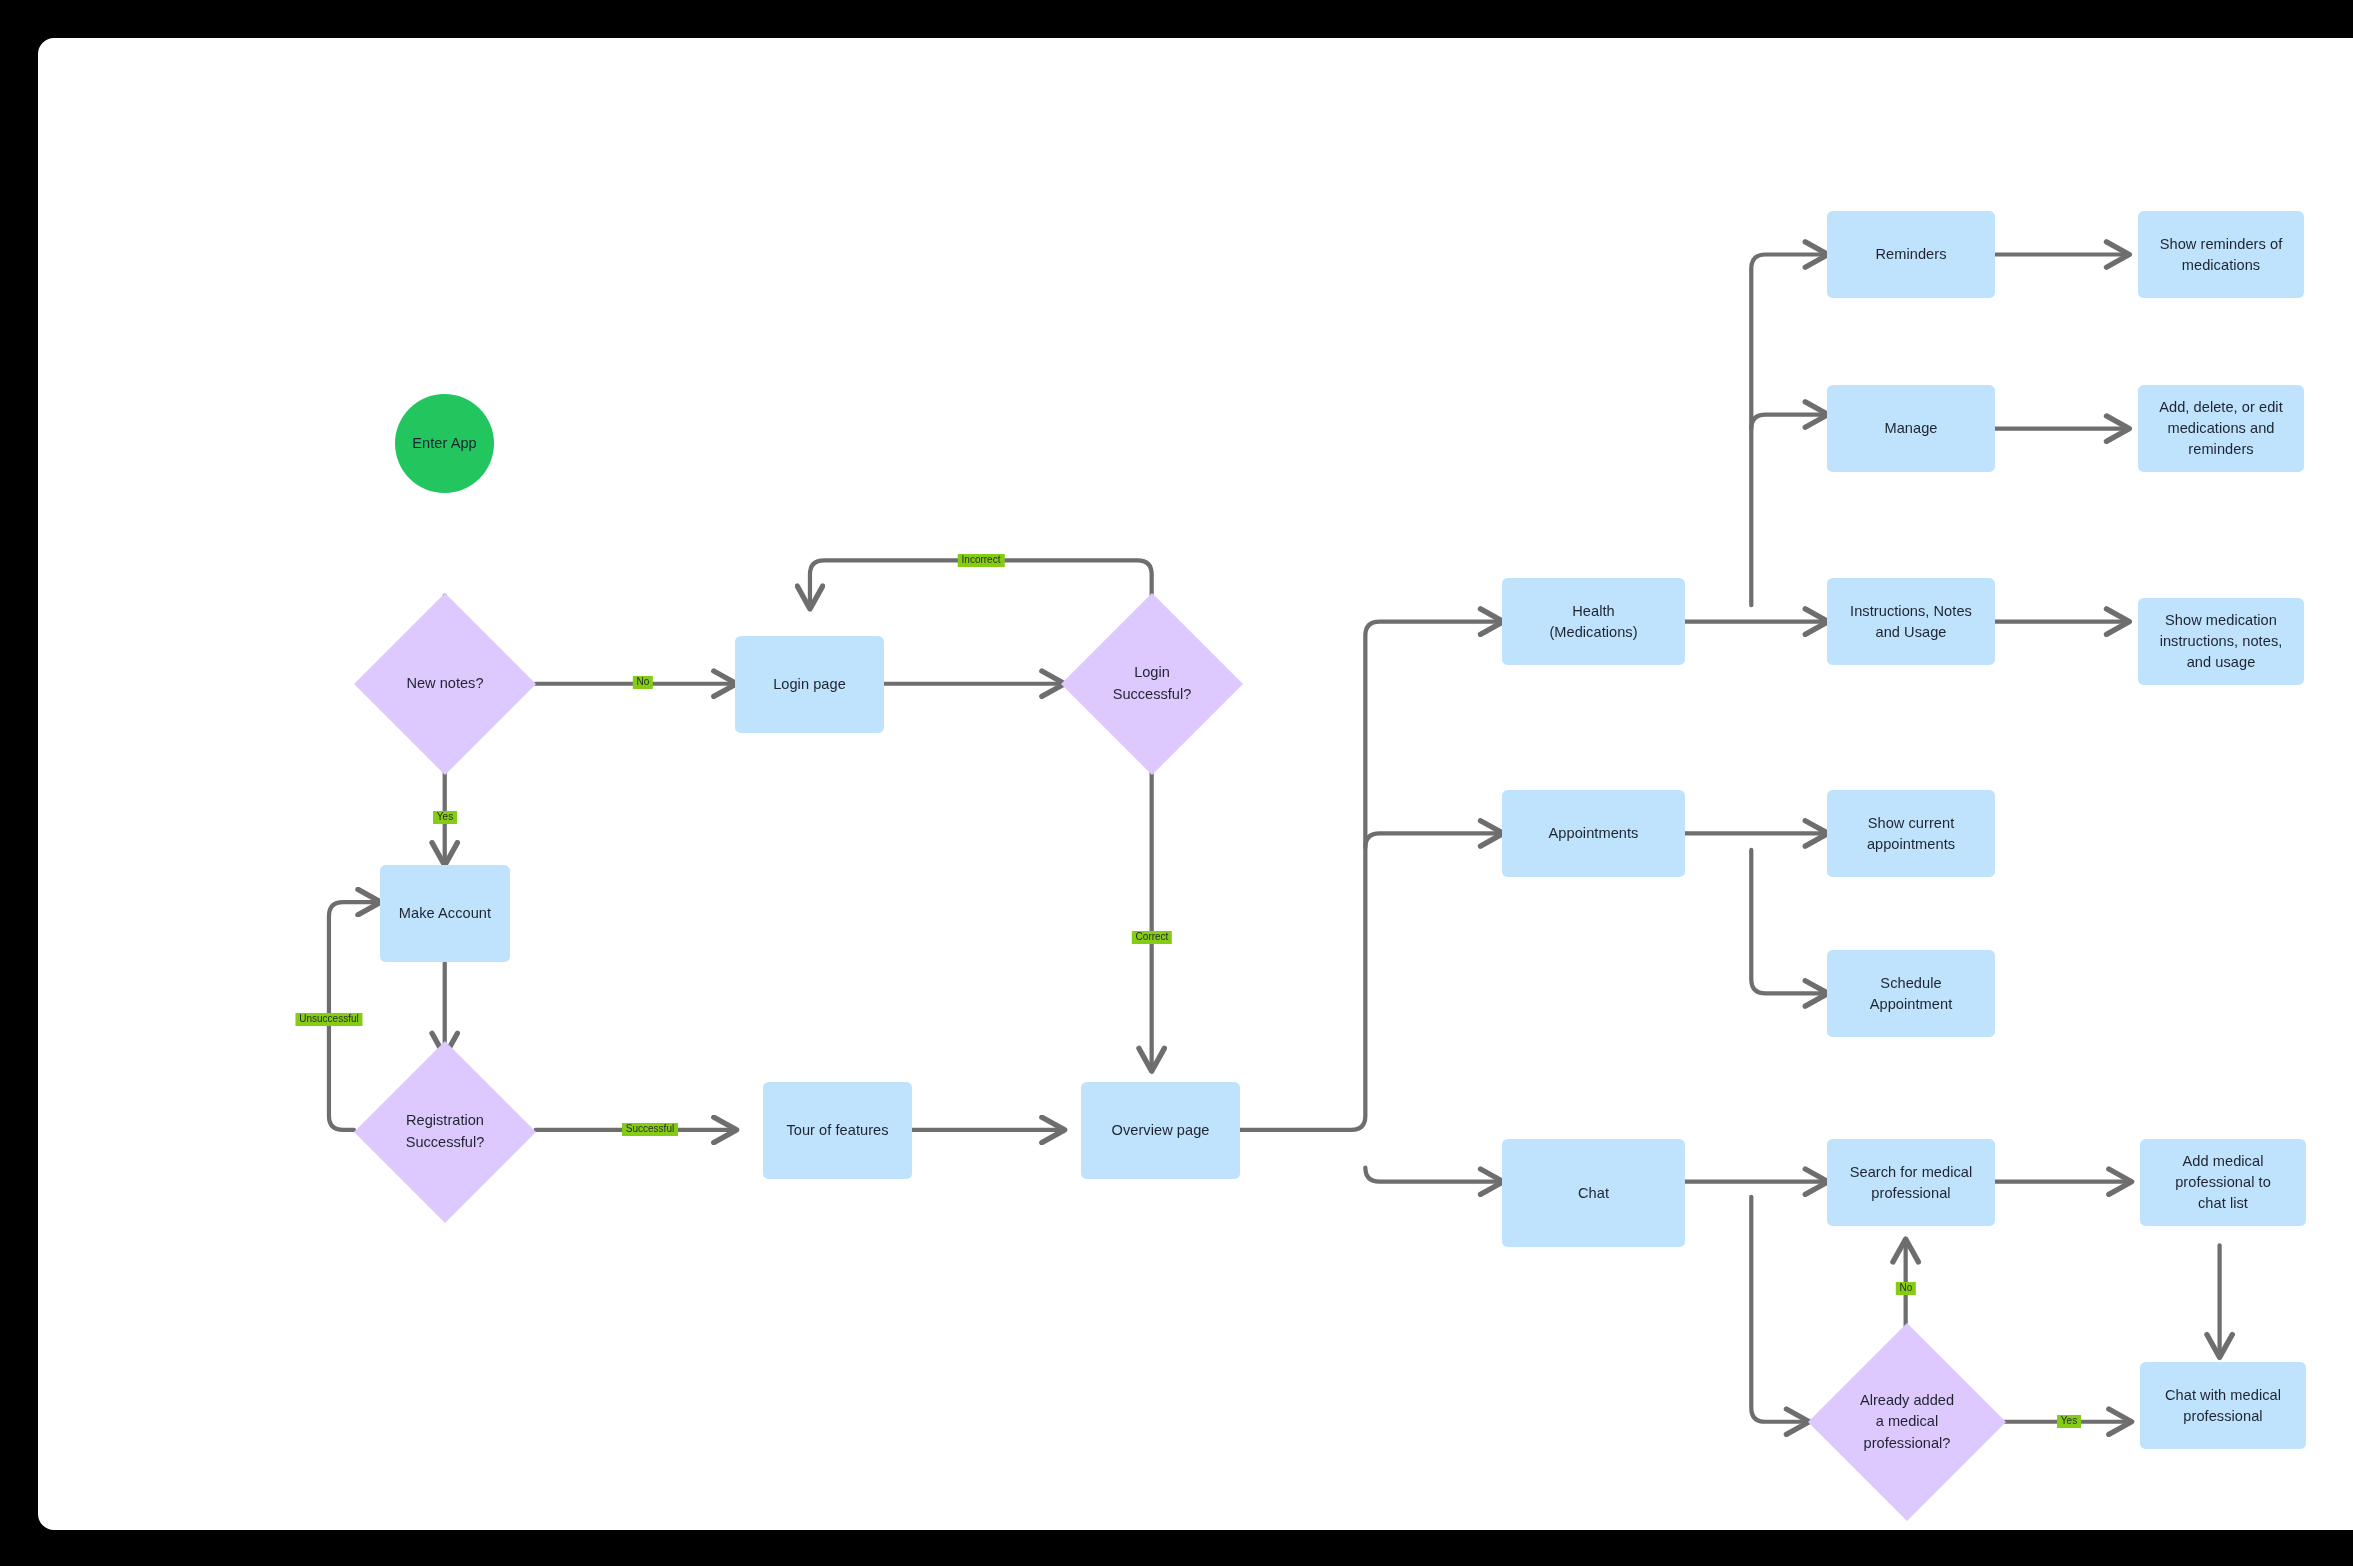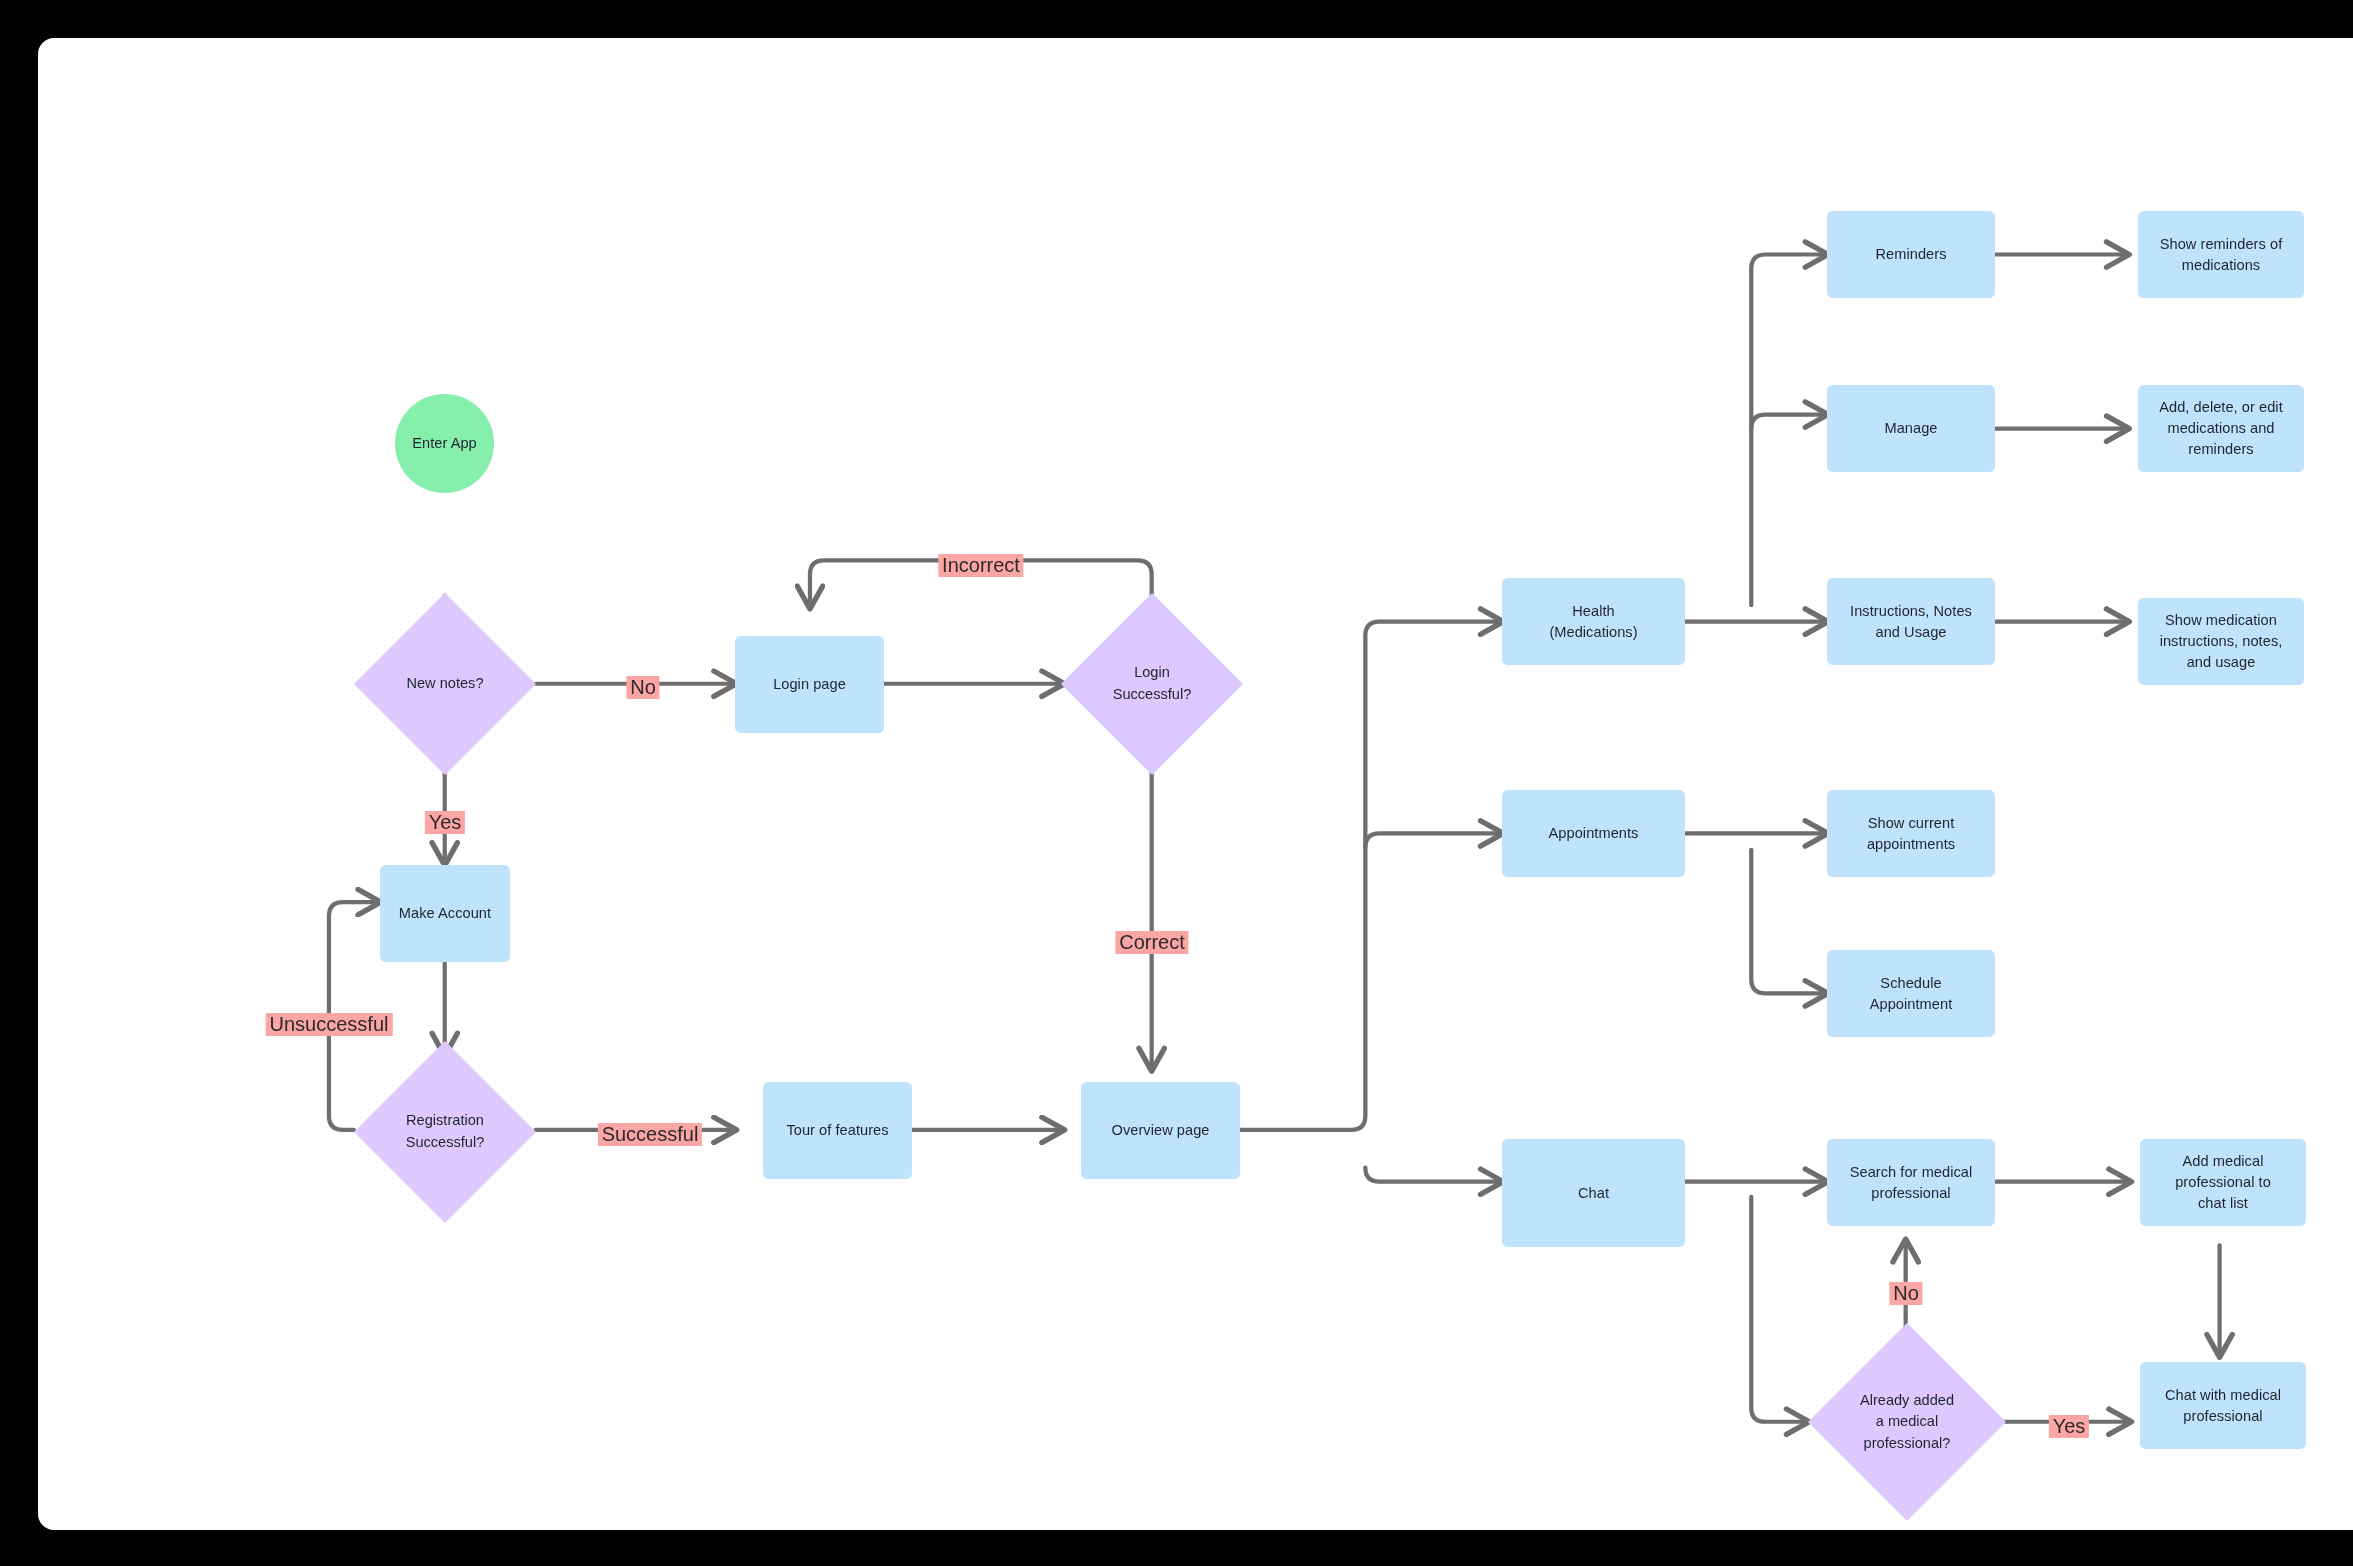--- a/index.html
+++ b/index.html
@@ -39,21 +39,21 @@
     font-size: 14.6px;
     line-height: 1.42;
     letter-spacing: 0.05px;
     padding: 2.8px 6.6px;
   }
   .node.process {
     background: #bfe2fd;
     border-radius: 5.6px;
   }
   .node.terminal {
-    background: #86efac;
+    background: #22c55e;
     border-radius: 50%;
   }
   .diamond-wrap {
     position: absolute;
   }
   .diamond-shape {
     position: absolute;
     left: 0; top: 0;
     width: 100%;
     height: 100%;
@@ -71,24 +71,24 @@
     text-align: center;
     color: #1f2430;
     font-size: 14.6px;
     line-height: 1.48;
     padding: 0 4.7px;
     box-sizing: border-box;
   }
   .edge-label {
     position: absolute;
     color: #2b2b2b;
-    font-size: 20px;
+    font-size: 10px;
     line-height: 1;
     white-space: nowrap;
-    background: #fca5a5;
+    background: #84cc16;
     padding: 1.4px 3.8px;
   }
 </style>
 </head>
 <body>
 
 <div id="canvas">
 
   <svg id="edges" viewBox="0 0 5152 3170" width="2425" height="1492" xmlns="http://www.w3.org/2000/svg">
     <defs>

